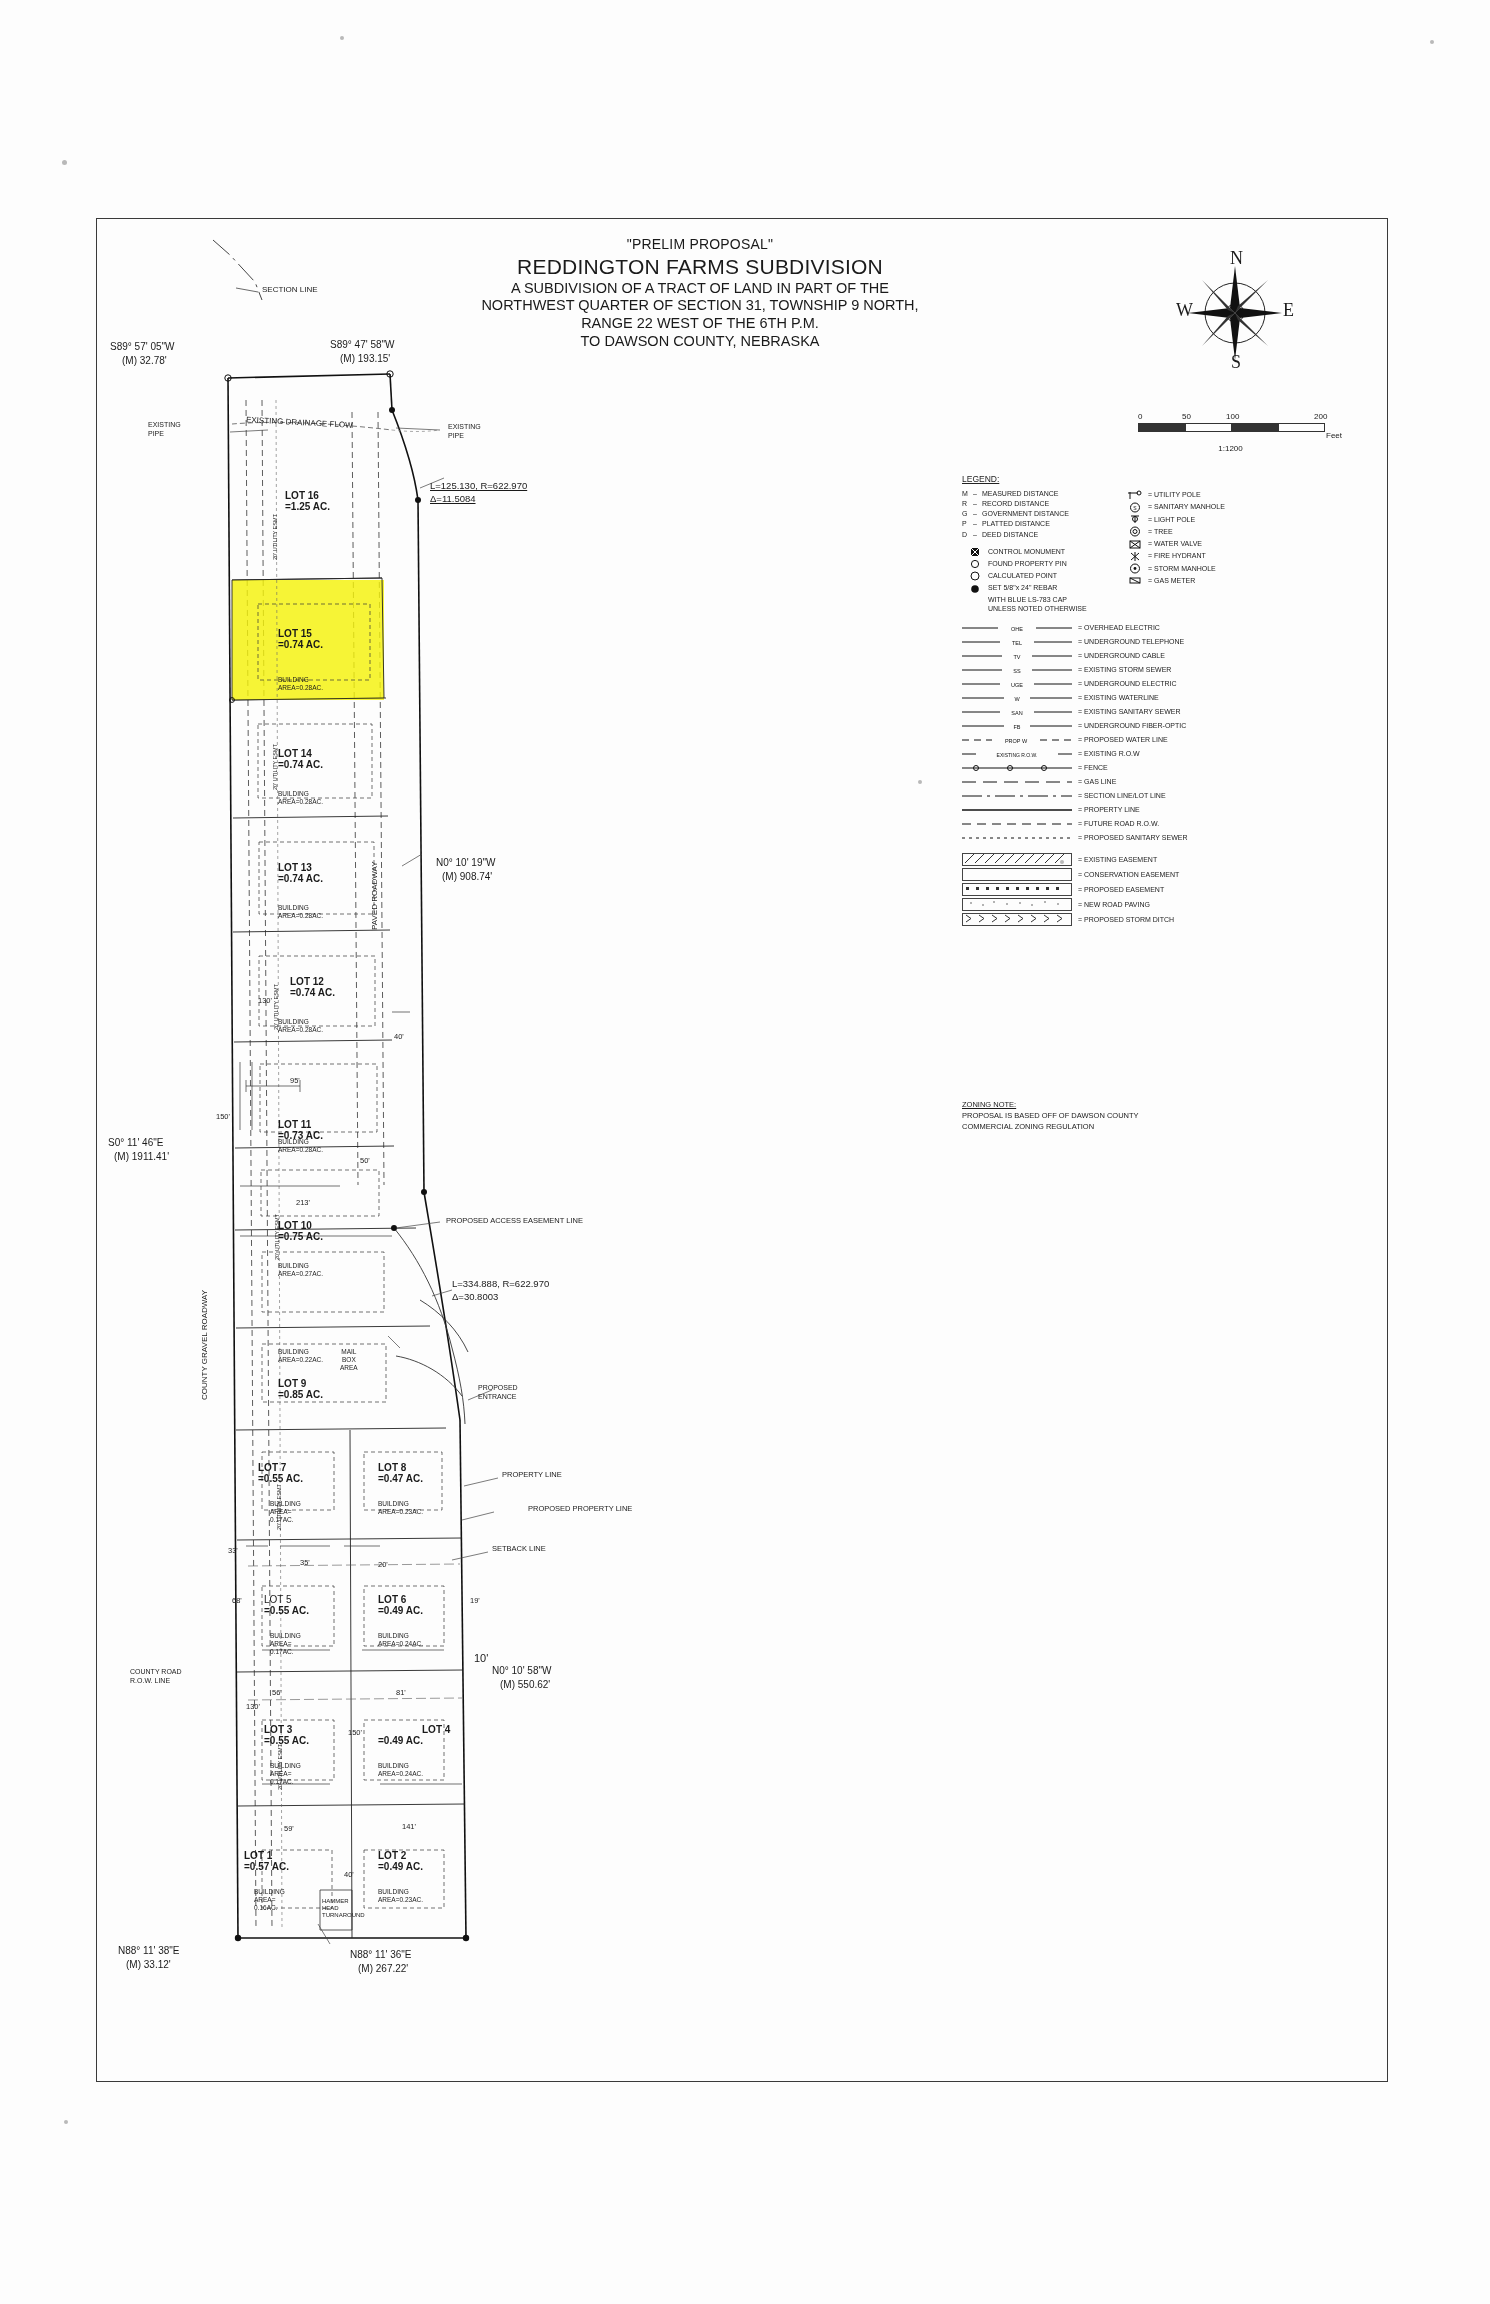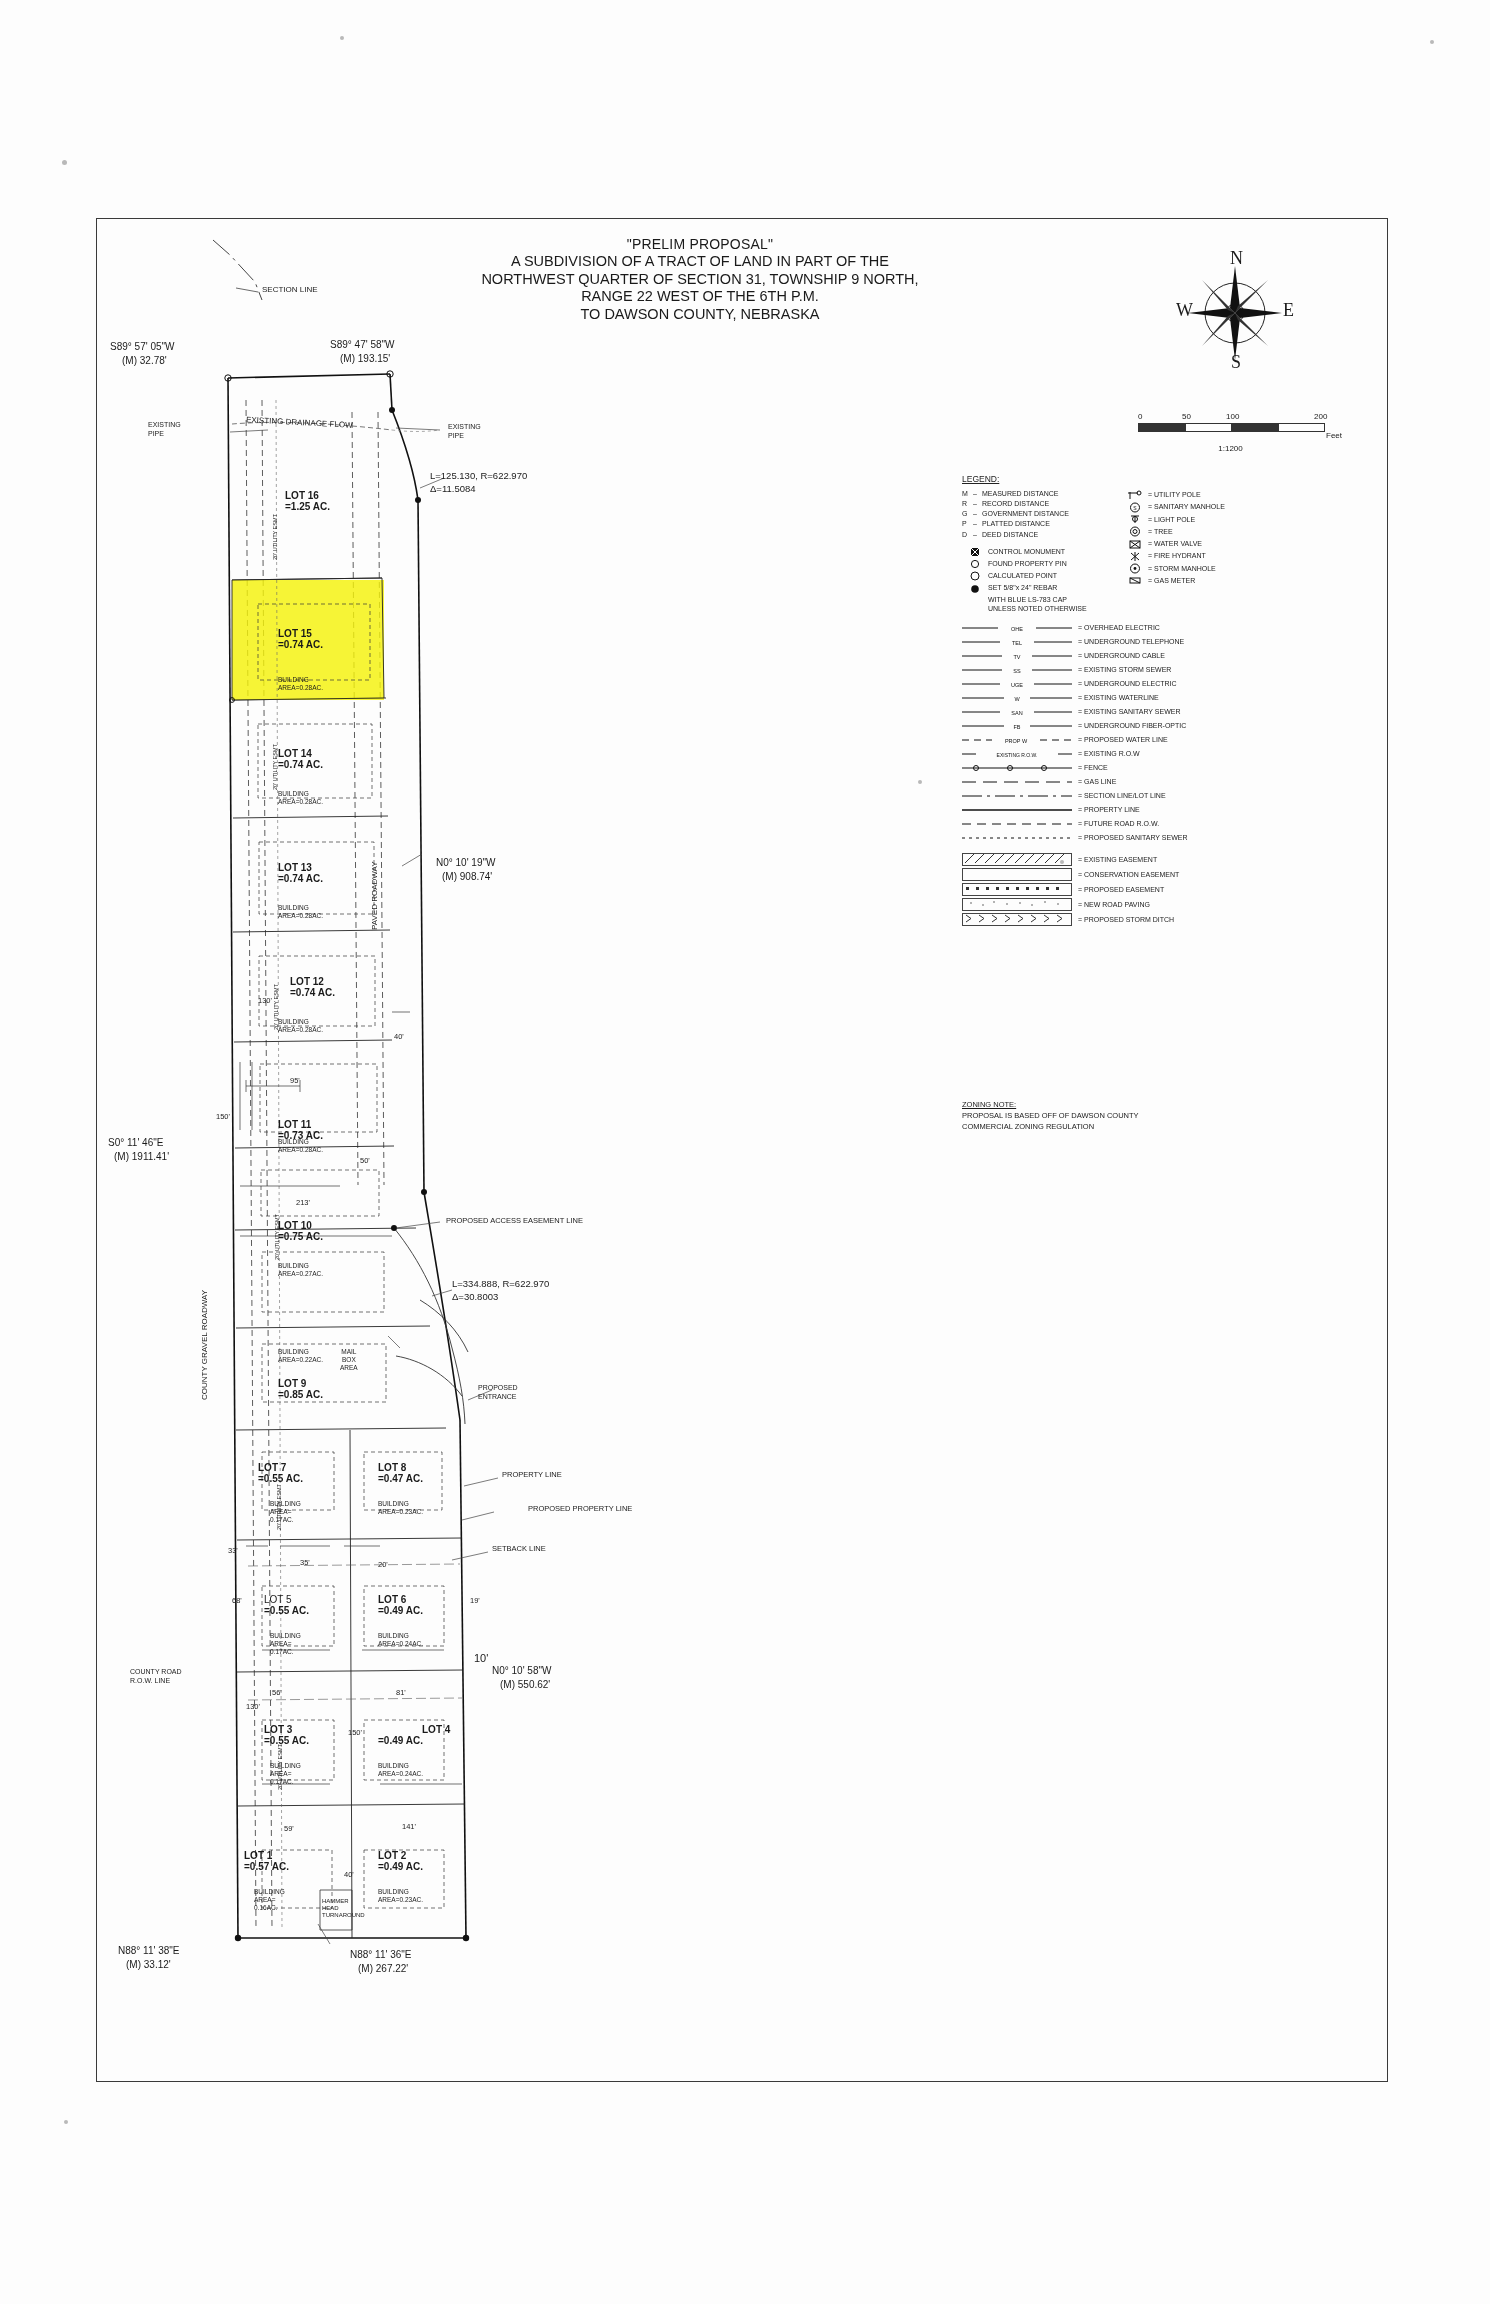--- a/index.html
+++ b/index.html
@@ -118,20 +118,21 @@
   <div class="speck" style="left:1430px;top:40px;width:4px;height:4px;"></div>
   <div class="speck" style="left:62px;top:160px;width:5px;height:5px;"></div>
   <div class="speck" style="left:918px;top:780px;width:4px;height:4px;"></div>
   <div class="speck" style="left:1060px;top:860px;width:4px;height:4px;"></div>
   <div class="speck" style="left:64px;top:2120px;width:4px;height:4px;"></div>
 
   <div class="sheet-border"></div>
 
   <div class="title-block">
     <div class="title-prelim">"PRELIM PROPOSAL"</div>
+    <div class="title-main">REDDINGTON FARMS SUBDIVISION</div>
     <div class="title-sub">A SUBDIVISION OF A TRACT OF LAND IN PART OF THE</div>
     <div class="title-sub">NORTHWEST QUARTER OF SECTION 31, TOWNSHIP 9 NORTH,</div>
     <div class="title-sub">RANGE 22 WEST OF THE 6TH P.M.</div>
     <div class="title-sub">TO  DAWSON COUNTY, NEBRASKA</div>
   </div>
 
   <div class="north-wrap">
     <svg width="130" height="130" viewBox="0 0 130 130">
       <circle cx="65" cy="65" r="30" fill="none" stroke="#222" stroke-width="1"></circle>
       <circle cx="65" cy="65" r="9" fill="none" stroke="#222" stroke-width="1"></circle>
@@ -737,21 +738,21 @@
   </div>
   <div style="position:absolute;left:118px;top:1944px;width:130px;line-height:1.35;">
     <div style="font-size:10px;">N88° 11' 38"E</div>
     <div style="font-size:10px;margin-left:8px;">(M) 33.12'</div>
   </div>
   <div style="position:absolute;left:350px;top:1948px;width:140px;line-height:1.35;">
     <div style="font-size:10px;">N88° 11' 36"E</div>
     <div style="font-size:10px;margin-left:8px;">(M) 267.22'</div>
   </div>
 
-  <div style="position:absolute;left:430px;top:470px;line-height:1.35;">
+  <div style="position:absolute;left:430px;top:480px;line-height:1.35;text-decoration:underline;">
     <div style="font-size:9.5px;">L=125.130,  R=622.970</div>
     <div style="font-size:9.5px;">Δ=11.5084</div>
   </div>
   <div style="position:absolute;left:452px;top:1278px;line-height:1.35;">
     <div style="font-size:9.5px;">L=334.888,  R=622.970</div>
     <div style="font-size:9.5px;">Δ=30.8003</div>
   </div>
 
   <div style="position:absolute;left:148px;top:420px;font-size:7px;line-height:1.3;white-space:pre;">EXISTING
 PIPE</div>

